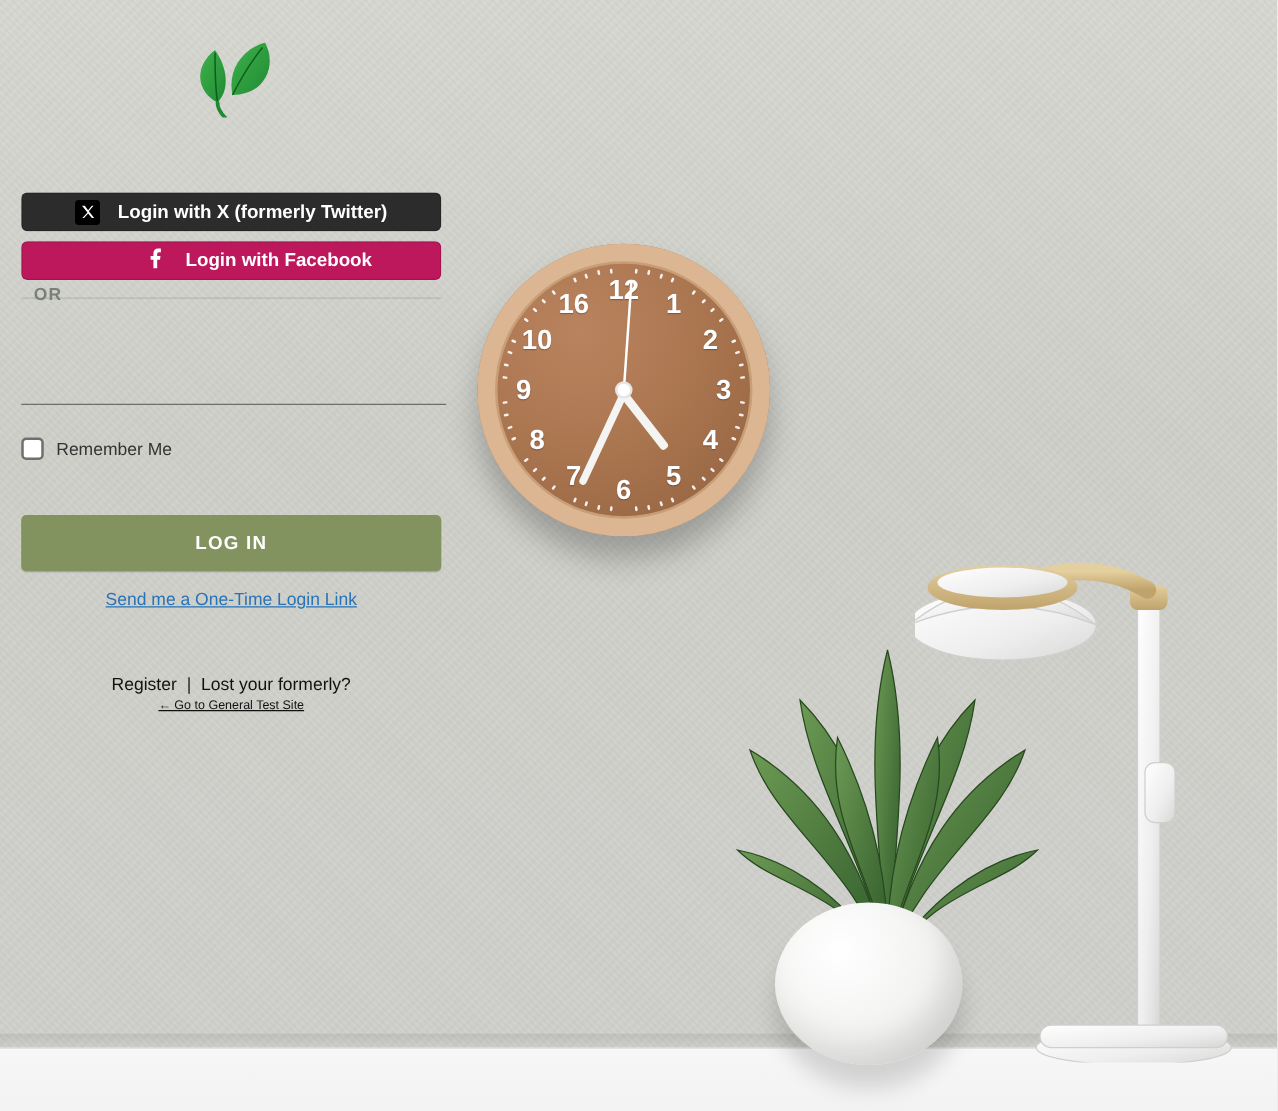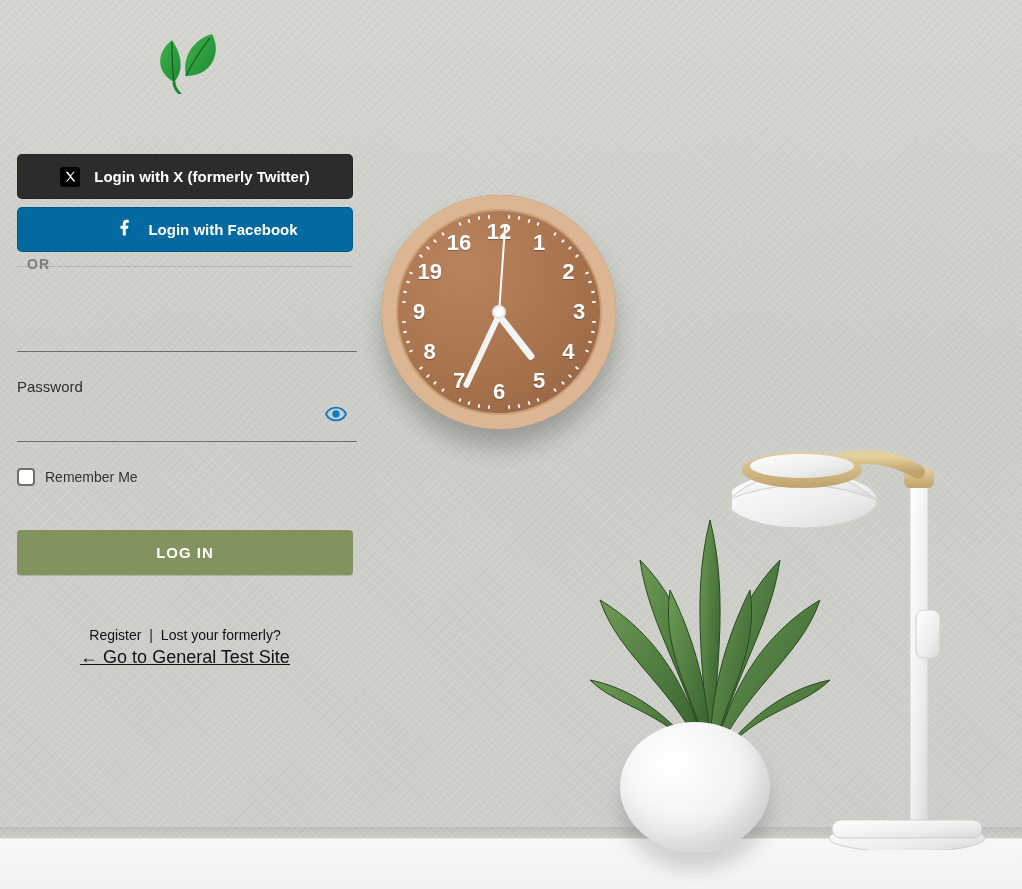--- a/index.html
+++ b/index.html
@@ -28,59 +28,59 @@
   .pot{position:absolute;left:620px;top:722px;width:150px;height:130px;border-radius:50%;
     background:radial-gradient(circle at 35% 30%,#ffffff 0%,#f2f2f1 55%,#d6d7d4 100%);
     box-shadow:0 18px 18px rgba(0,0,0,.15),inset -10px -18px 24px rgba(0,0,0,.08);}
   .plant{position:absolute;left:560px;top:480px;width:300px;height:300px;}
   .plant svg{width:100%;height:100%;}
   
   .lamp{position:absolute;right:30px;top:400px;width:260px;height:450px;}
   .lamp svg{width:100%;height:100%;}
   
   .login{position:absolute;left:17px;top:154px;width:336px;}
-  .btn{display:flex;align-items:center;justify-content:center;gap:14px;width:100%;height:45px;border-radius:5px;color:#fff;font-weight:700;font-size:15px;cursor:pointer;box-sizing:border-box;border:1px solid rgba(0,0,0,.15);}
+  .btn{display:flex;align-items:center;justify-content:center;gap:14px;width:100%;height:31px;border-radius:5px;color:#fff;font-weight:700;font-size:15px;cursor:pointer;box-sizing:border-box;border:1px solid rgba(0,0,0,.15);}
   .btn-x{background:#2c2c2c;}
   .btn-x .xi{width:20px;height:20px;background:#000;border-radius:3px;display:flex;align-items:center;justify-content:center;}
-  .btn-fb{background:#0369a1;margin-top:8px;padding-left:44px;}
+  .btn-fb{background:#be185d;margin-top:8px;padding-left:44px;}
   .or-wrap{position:relative;margin:14px 0 20px;border-top:1px solid rgba(0,0,0,.12);}
   .or{position:relative;top:-12px;display:inline-block;padding:0 10px;color:#7b7f79;font-weight:700;letter-spacing:1px;font-size:14px;background:transparent;}
   .field-label{color:#2e2f2c;font-size:15px;}
   .text-input{width:100%;border:none;border-bottom:1px solid #6b6f69;background:transparent;height:44px;font-size:18px;color:#222;outline:none;}
   .pw-wrap{position:relative;margin-top:26px;}
   .eye{position:absolute;right:6px;top:28px;color:#0e7dc4;cursor:pointer;}
   .remember{display:flex;align-items:center;gap:10px;margin-top:26px;color:#333;font-size:14px;}
   .cb{width:18px;height:18px;border:2px solid #6d706b;border-radius:4px;background:#fff;cursor:pointer;box-sizing:border-box;}
   .login-btn{margin-top:44px;width:100%;height:45px;border:none;border-radius:4px;background:#82935f;color:#fff;font-weight:700;letter-spacing:1px;font-size:15px;cursor:pointer;box-shadow:0 1px 0 rgba(0,0,0,.15);}
   .otl{display:block;text-align:center;margin-top:14px;color:#2773b8;font-size:14px;text-decoration:underline;cursor:pointer;}
   .footer-links{margin-top:52px;text-align:center;font-size:14px;color:#222;}
   .footer-links a{color:#111;cursor:pointer;}
   .footer-links .sep{margin:0 4px;color:#222;}
-  .back-link{text-align:center;font-size:18px;margin-top:4px;}
+  .back-link{text-align:center;font-size:10px;margin-top:4px;}
   .back-link a{color:#111;text-decoration:underline;cursor:pointer;}
   .logo{position:absolute;left:152px;top:34px;}
 </style>
 </head>
 <body>
 
 <div class="scene">
   <div class="desk"></div>
 
   <div class="clock">
     <div class="face" id="clock-face">
         <div class="num" style="left: 141px; top: 31.718px;">1</div>
         <div class="num" style="left: 170.282px; top: 61px;">2</div>
         <div class="num" style="left: 181px; top: 101px;">3</div>
         <div class="num" style="left: 170.282px; top: 141px;">4</div>
         <div class="num" style="left: 141px; top: 170.282px;">5</div>
         <div class="num" style="left: 101px; top: 181px;">6</div>
         <div class="num" style="left: 61px; top: 170.282px;">7</div>
         <div class="num" style="left: 31.718px; top: 141px;">8</div>
         <div class="num" style="left: 21px; top: 101px;">9</div>
-        <div class="num" style="left: 31.718px; top: 61px;">19</div>
+        <div class="num" style="left: 31.718px; top: 61px;">10</div>
         <div class="num" style="left: 61px; top: 31.718px;">16</div>
         <div class="num" style="left: 101px; top: 21px;">12</div>
         <div style="position: absolute; background: rgb(255, 255, 255); border-radius: 2px; width: 8px; height: 3px; left: 101px; top: 5px; transform: translate(-50%, -50%) rotate(-90deg); opacity: 0;"></div>
         <div style="position: absolute; background: rgb(255, 255, 255); border-radius: 2px; width: 4px; height: 2px; left: 111.035px; top: 5.5259px; transform: translate(-50%, -50%) rotate(-84deg); opacity: 0.9;"></div>
         <div style="position: absolute; background: rgb(255, 255, 255); border-radius: 2px; width: 4px; height: 2px; left: 120.96px; top: 7.09783px; transform: translate(-50%, -50%) rotate(-78deg); opacity: 0.9;"></div>
         <div style="position: absolute; background: rgb(255, 255, 255); border-radius: 2px; width: 4px; height: 2px; left: 130.666px; top: 9.69857px; transform: translate(-50%, -50%) rotate(-72deg); opacity: 0.9;"></div>
         <div style="position: absolute; background: rgb(255, 255, 255); border-radius: 2px; width: 4px; height: 2px; left: 140.047px; top: 13.2996px; transform: translate(-50%, -50%) rotate(-66deg); opacity: 0.9;"></div>
         <div style="position: absolute; background: rgb(255, 255, 255); border-radius: 2px; width: 8px; height: 3px; left: 149px; top: 17.8616px; transform: translate(-50%, -50%) rotate(-60deg); opacity: 0;"></div>
         <div style="position: absolute; background: rgb(255, 255, 255); border-radius: 2px; width: 4px; height: 2px; left: 157.427px; top: 23.3344px; transform: translate(-50%, -50%) rotate(-54deg); opacity: 0.9;"></div>
         <div style="position: absolute; background: rgb(255, 255, 255); border-radius: 2px; width: 4px; height: 2px; left: 165.237px; top: 29.6581px; transform: translate(-50%, -50%) rotate(-48deg); opacity: 0.9;"></div>
@@ -232,38 +232,29 @@
   </div>
 
   <div class="or-wrap">
     <span class="or">OR</span>
   </div>
 
   <div>
     <input type="text" class="text-input" style="">
   </div>
 
-  <div class="pw-wrap">
-    <div class="field-label">Password</div>
-    <input type="password" class="text-input" style="">
-    <span class="eye">
-      <svg width="22" height="16" viewBox="0 0 24 16" fill="none" stroke="#0e7dc4" stroke-width="2">
-        <path d="M1 8c3-6 8-7 11-7s8 1 11 7c-3 6-8 7-11 7S4 14 1 8Z"></path>
-          <circle cx="12" cy="8" r="3" fill="#0e7dc4"></circle>
-      </svg>
-    </span>
-  </div>
 
   <label class="remember">
     <span class="cb"></span>
     <span>Remember Me</span>
   </label>
 
   <button class="login-btn">LOG IN</button>
 
+  <a class="otl">Send me a One-Time Login Link</a>
 
   <div class="footer-links">
     <a>Register</a>
     <span class="sep">|</span>
     <a>Lost your formerly?</a>
   </div>
   <div class="back-link">
     <a>← Go to General Test Site</a>
   </div>
 </div>

